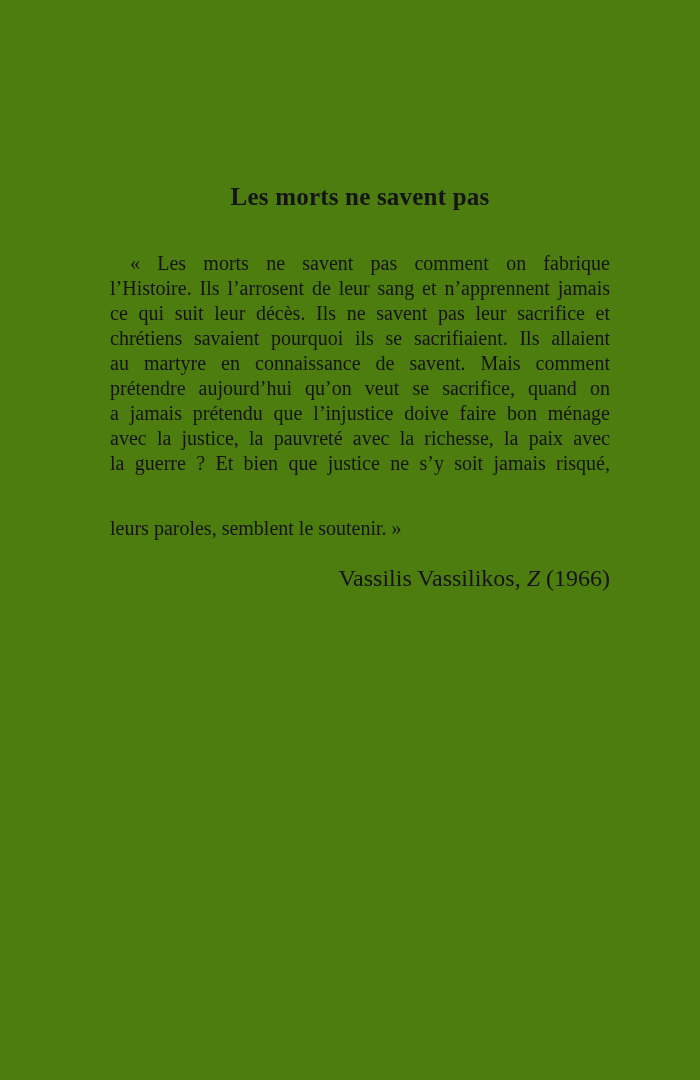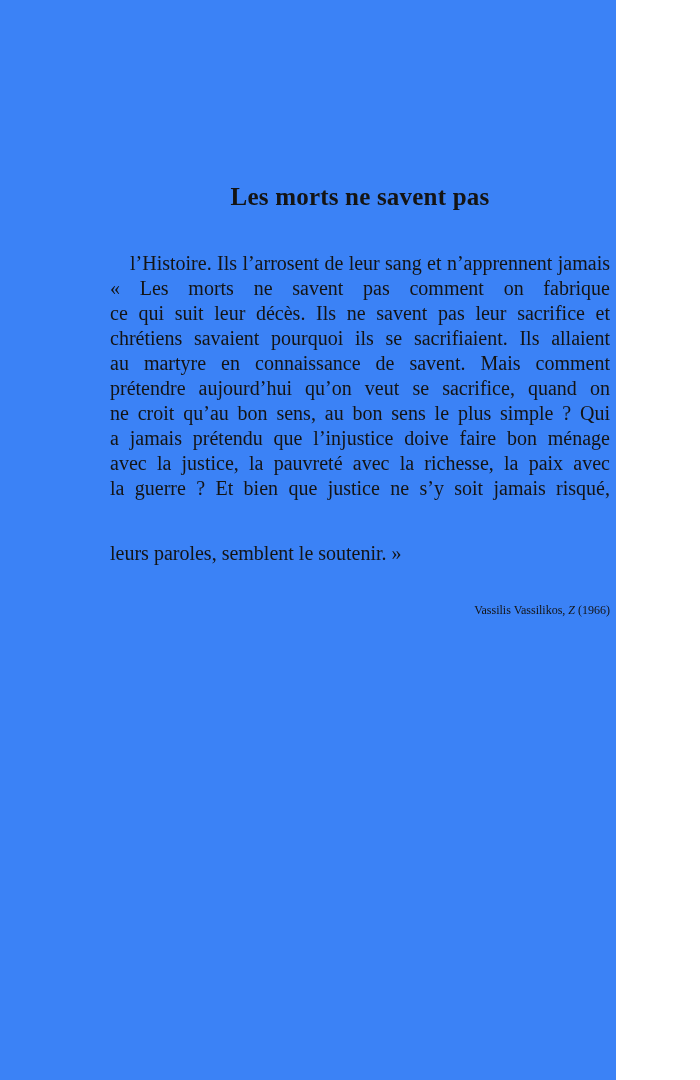--- a/index.html
+++ b/index.html
@@ -2,23 +2,23 @@
 <html lang="fr"><head>
 <meta charset="utf-8">
 <style>
   html, body {
     margin: 0;
     padding: 0;
     background: #ffffff;
   }
   .page {
     position: relative;
-    width: 616px;
+    width: 700px;
     height: 1080px;
-    background: #3b82f6;
+    background: #4d7c0f;
     font-family: "Liberation Serif", serif;
     color: #141414;
     overflow: hidden;
   }
   .content {
     position: absolute;
     left: 110px;
     top: 182px;
     width: 500px;
   }
@@ -40,44 +40,43 @@
     white-space: normal;
   }
   .quote-line:first-child {
     text-indent: 20px;
   }
   .quote-line:last-child {
     text-align-last: left;
     margin-top: 40px;
   }
   .attribution {
-    margin-top: 32px;
-    font-size: 12px;
+    margin-top: 25px;
+    font-size: 24px;
     line-height: 25px;
     text-align: right;
   }
   .italic {
     font-style: italic;
   }
 </style>
 </head>
 <body>
 
 <div class="page">
   <div class="content">
     <h1 class="title">Les morts ne savent pas</h1>
 
     <div class="quote">
+        <div class="quote-line">« Les morts ne savent pas comment on fabrique</div>
         <div class="quote-line">l’Histoire. Ils l’arrosent de leur sang et n’apprennent jamais</div>
-        <div class="quote-line">« Les morts ne savent pas comment on fabrique</div>
         <div class="quote-line">ce qui suit leur décès. Ils ne savent pas leur sacrifice et</div>
         <div class="quote-line">chrétiens savaient pourquoi ils se sacrifiaient. Ils allaient</div>
         <div class="quote-line">au martyre en connaissance de savent. Mais comment</div>
         <div class="quote-line">prétendre aujourd’hui qu’on veut se sacrifice, quand on</div>
-        <div class="quote-line">ne croit qu’au bon sens, au bon sens le plus simple ? Qui</div>
         <div class="quote-line">a jamais prétendu que l’injustice doive faire bon ménage</div>
         <div class="quote-line">avec la justice, la pauvreté avec la richesse, la paix avec</div>
         <div class="quote-line">la guerre ? Et bien que justice ne s’y soit jamais risqué,</div>
         <div class="quote-line">leurs paroles, semblent le soutenir. »</div>
       </div>
 
     <div class="attribution">
       <span>Vassilis Vassilikos, </span><span class="italic">Z</span><span> (1966)</span>
     </div>
   </div>

